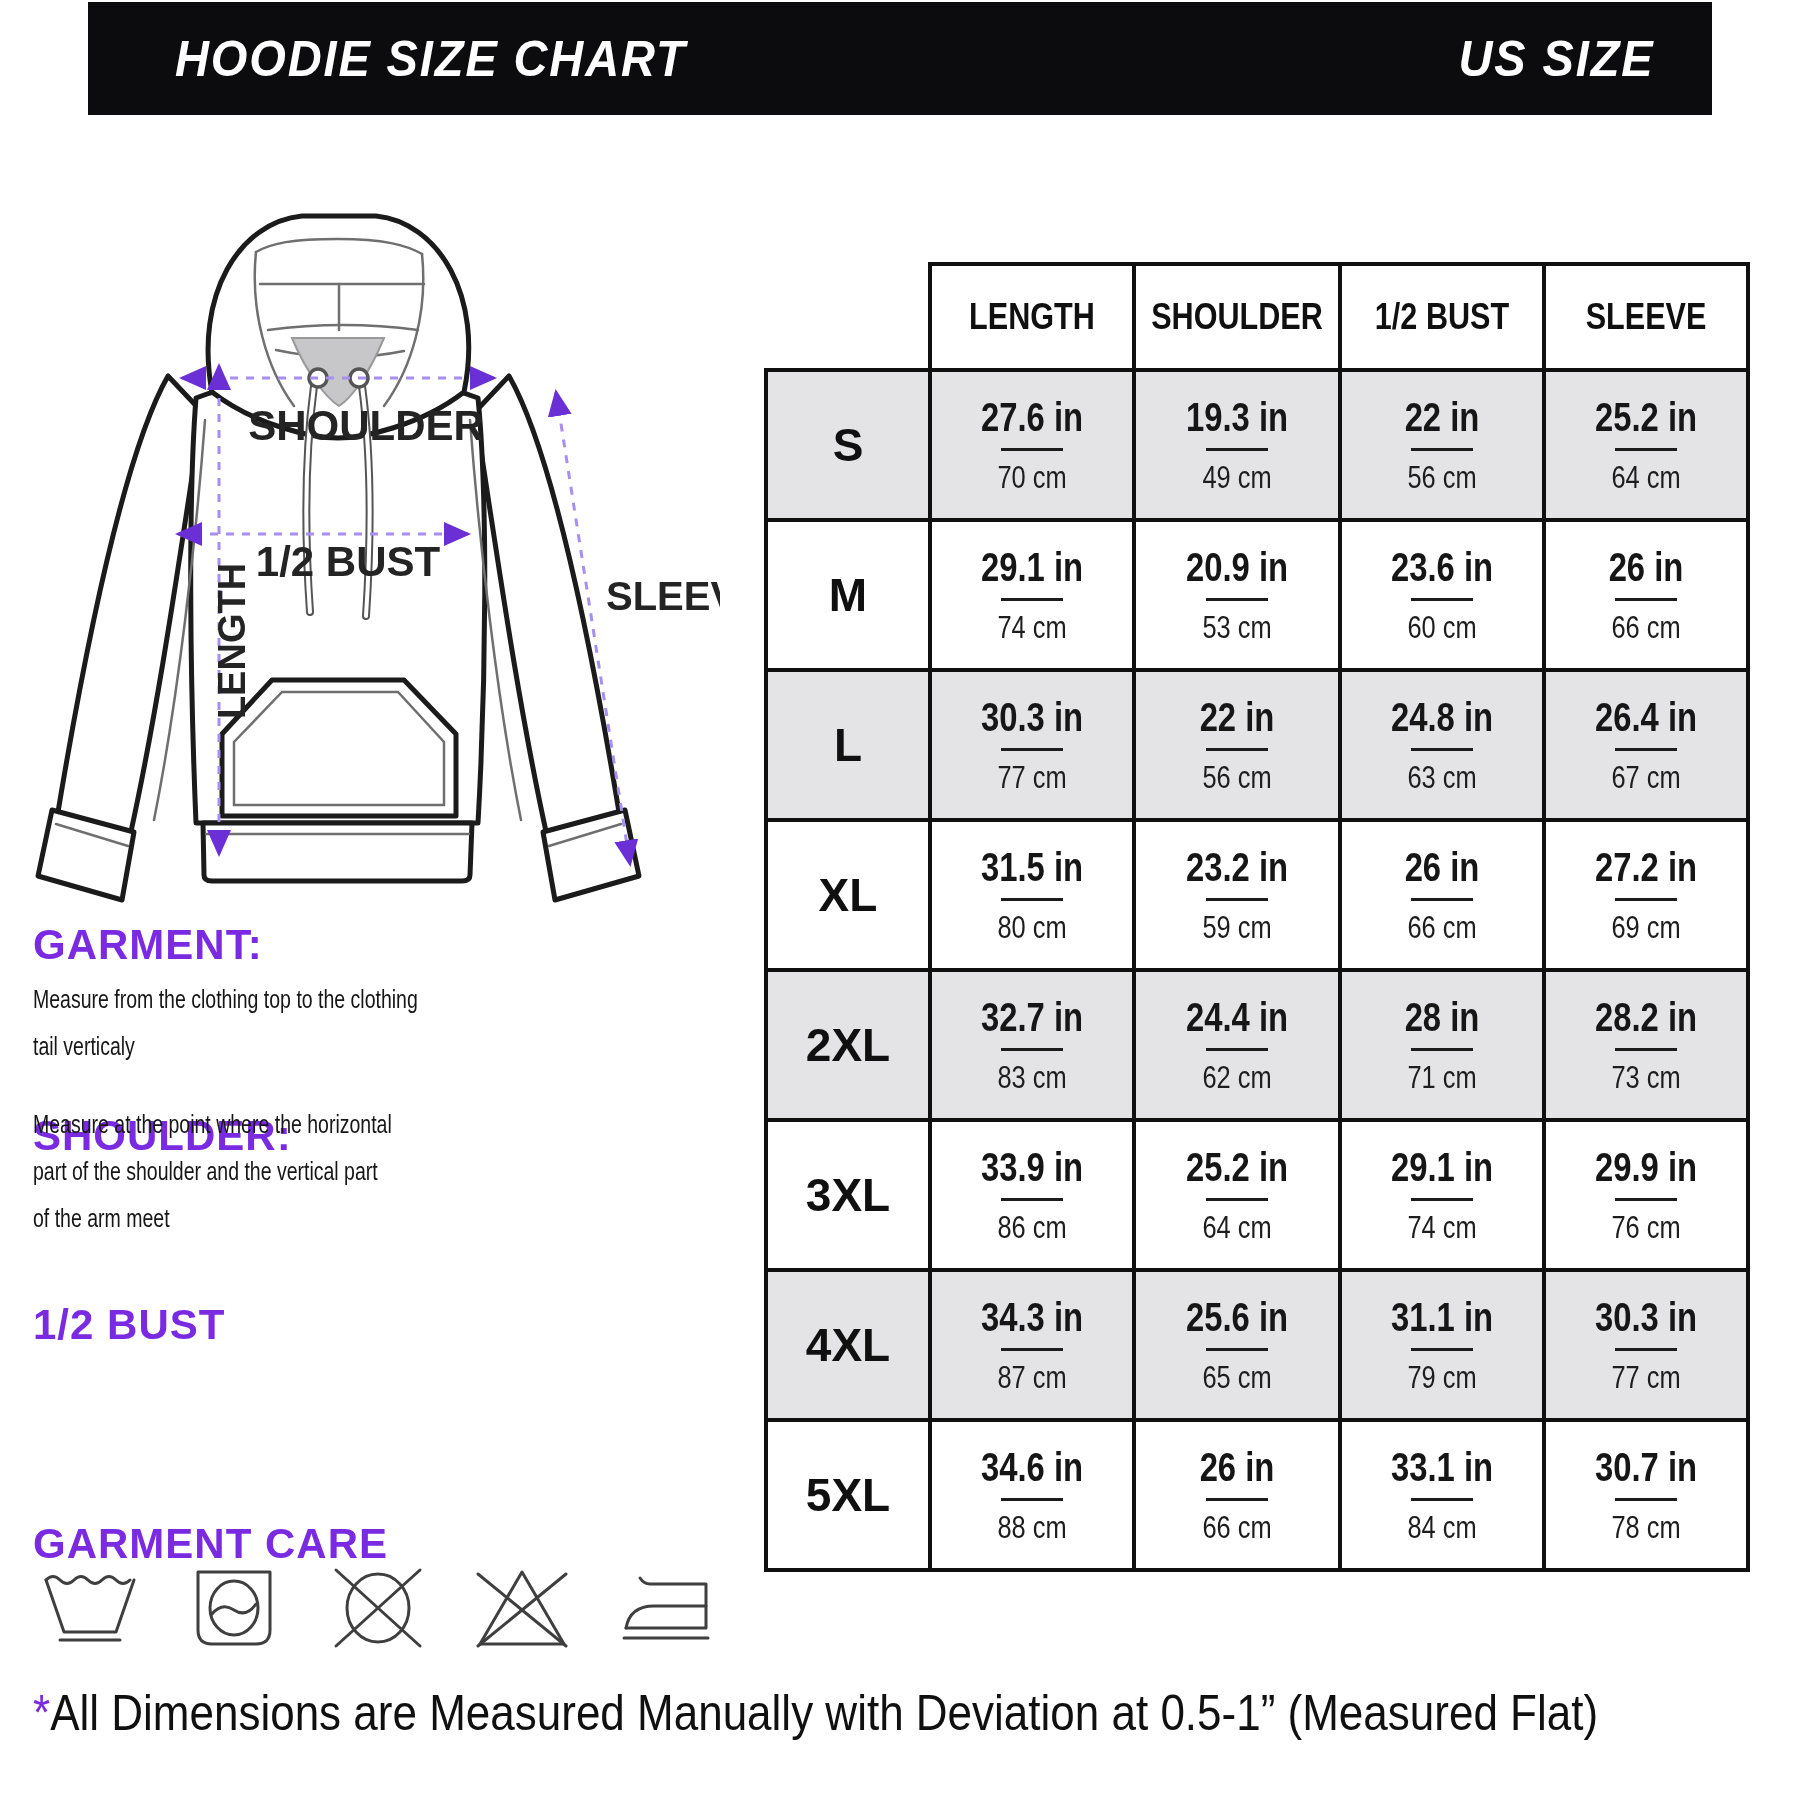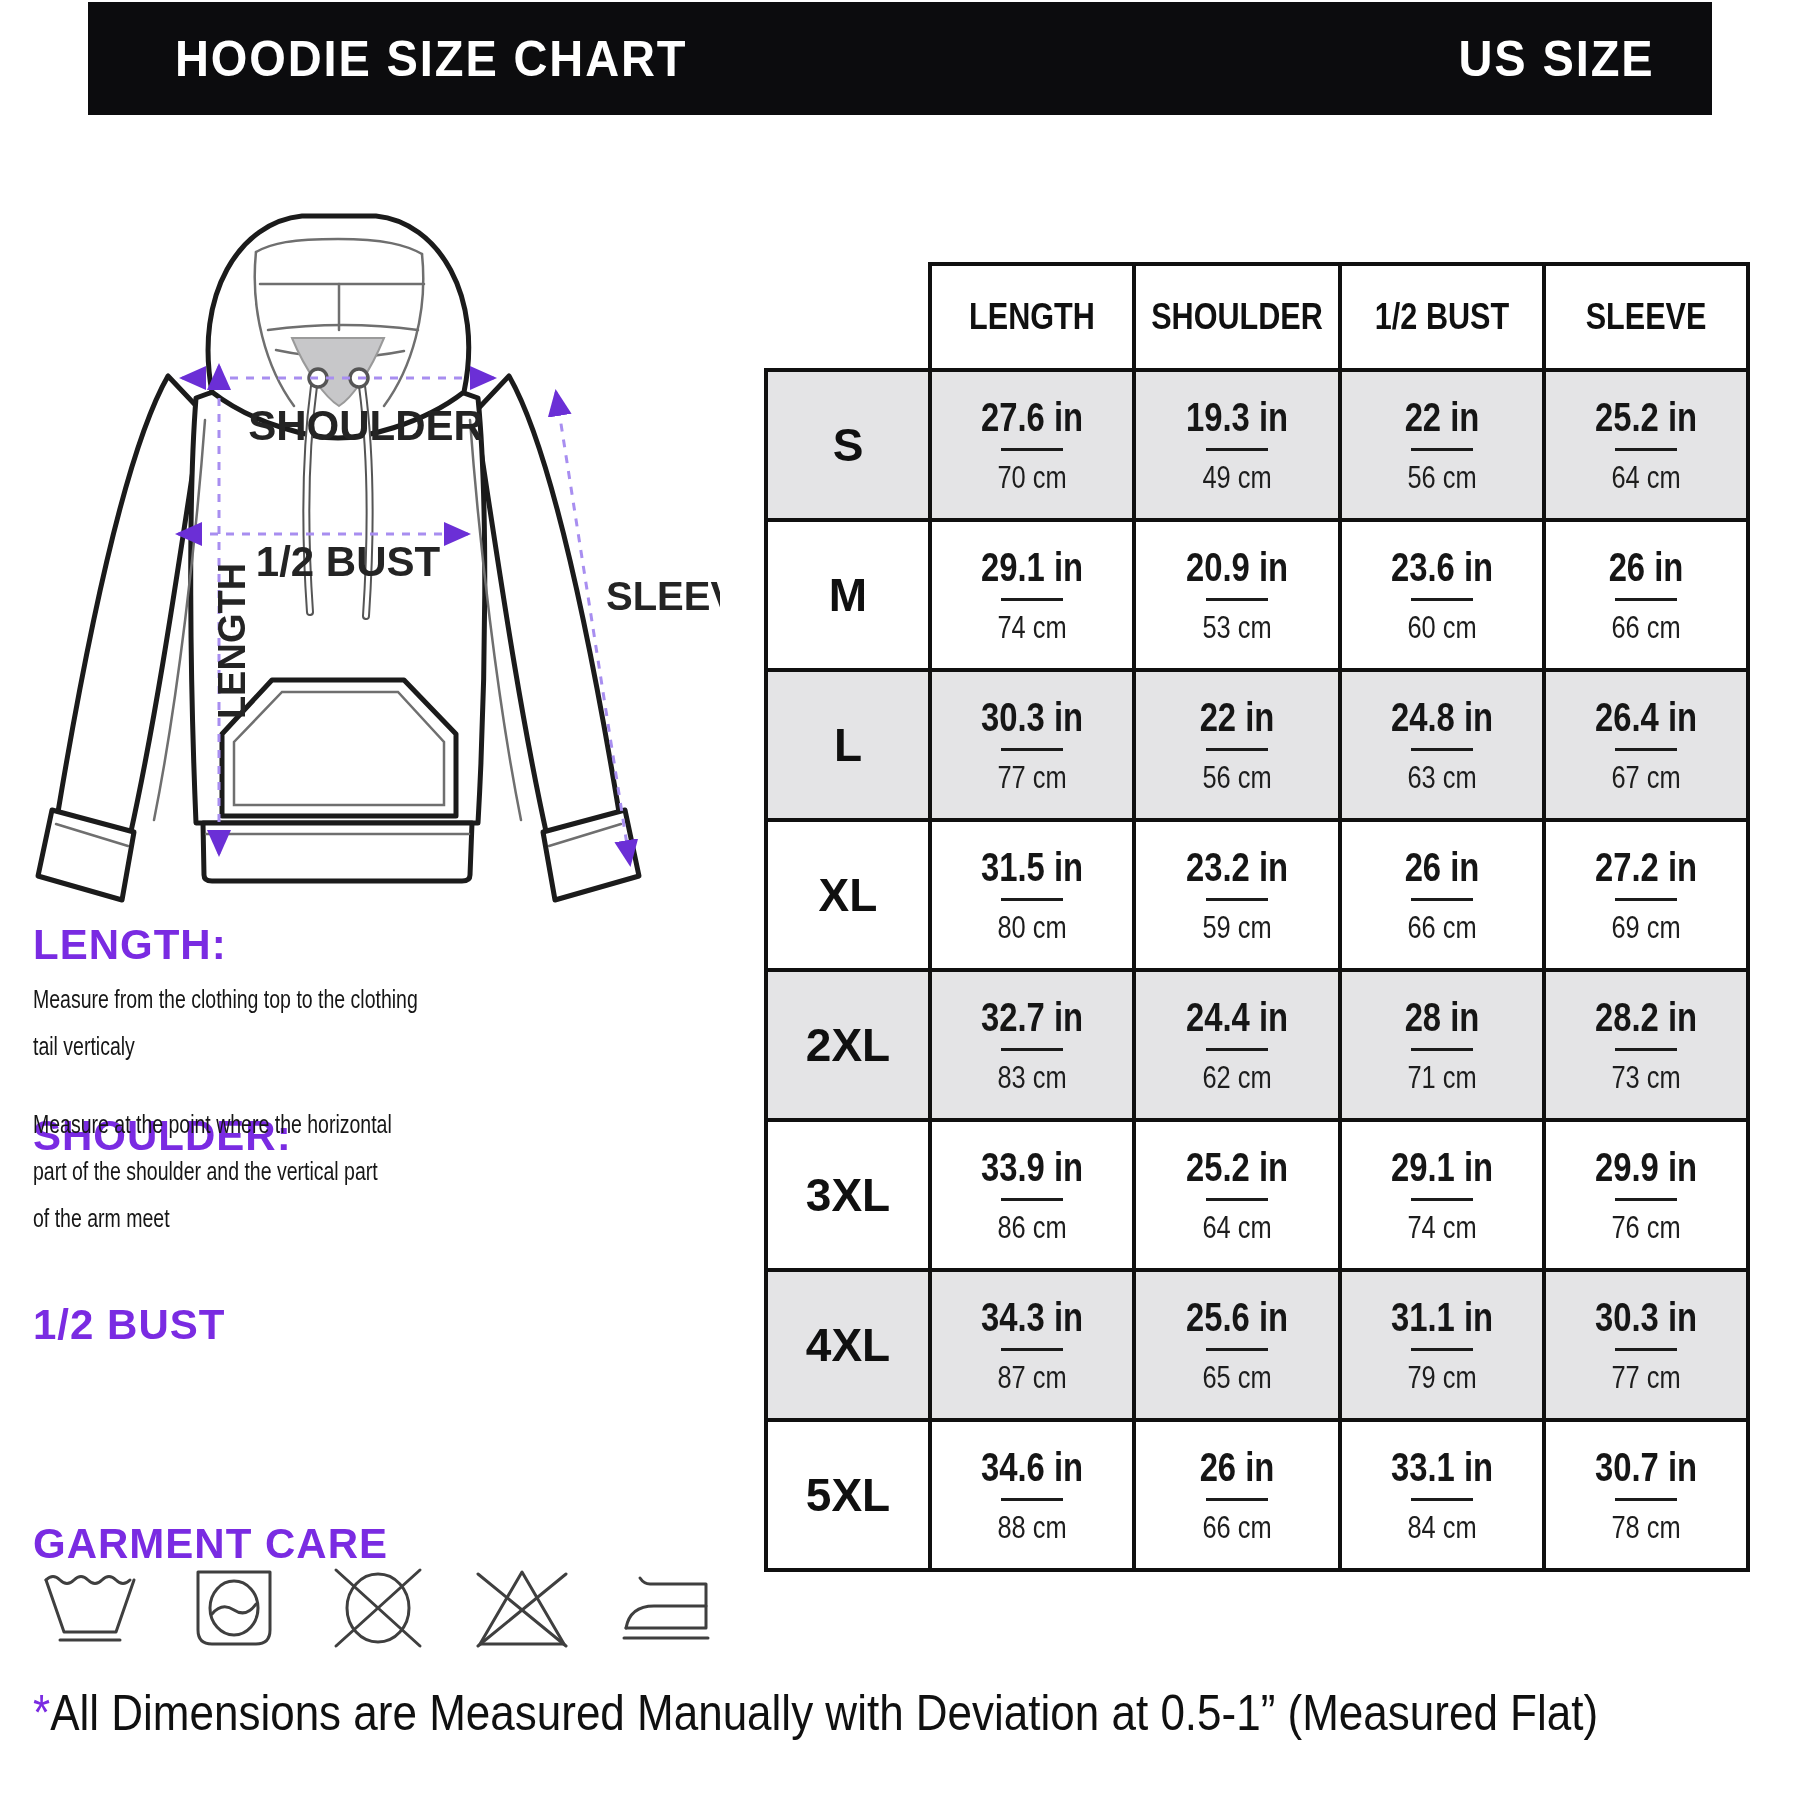--- a/index.html
+++ b/index.html
@@ -2,21 +2,21 @@
 <html><head>
 <meta charset="utf-8">
 <style>
   html,body{margin:0;padding:0;background:#ffffff;}
   .page{position:relative;width:1800px;height:1800px;background:#ffffff;overflow:hidden;
         font-family:"Liberation Sans",sans-serif;color:#141414;}
 
   
   .hdr{position:absolute;left:88px;top:2px;width:1624px;height:113px;background:#0c0c0e;
        display:flex;align-items:center;justify-content:space-between;
-       padding:0 58px 0 87px;box-sizing:border-box;}
+       padding:0 58px 0 87px;box-sizing:border-box;font-style:italic;}
   .hdr .t{color:#fff;font-size:50px;font-weight:700;letter-spacing:2px;white-space:nowrap;
           display:inline-block;transform:scaleX(.94);transform-origin:left center;}
   .hdr .r{color:#fff;font-size:50px;font-weight:700;letter-spacing:2px;white-space:nowrap;
           display:inline-block;transform:scaleX(.94);transform-origin:right center;}
 
   
   .ph{position:absolute;left:33px;font-size:42px;font-weight:700;letter-spacing:1px;
       color:#7a2be2;white-space:nowrap;}
   .pb{position:absolute;left:33px;font-size:25px;line-height:47px;color:#161616;
       white-space:pre-line;}
@@ -386,21 +386,21 @@
             <div class="cellwrap">
               <div class="in">30.7 in</div>
               <div class="rule"></div>
               <div class="cm">78 cm</div>
             </div>
           </td>
         </tr>
       </tbody>
   </table>
 
-  <div class="ph" style="top:921px">LENGTH:</div>
+  <div class="ph" style="top:921px">GARMENT:</div>
   <div class="pb" style="top:976px"><span>Measure from the clothing top to the clothing
 tail verticaly</span></div>
 
   <div class="ph" style="top:1112px">SHOULDER:</div>
   <div class="pb" style="top:1101px"><span>Measure at the point where the horizontal
 part of the shoulder and the vertical part
 of the arm meet</span></div>
 
   <div class="ph" style="top:1301px">1/2 BUST</div>
 

